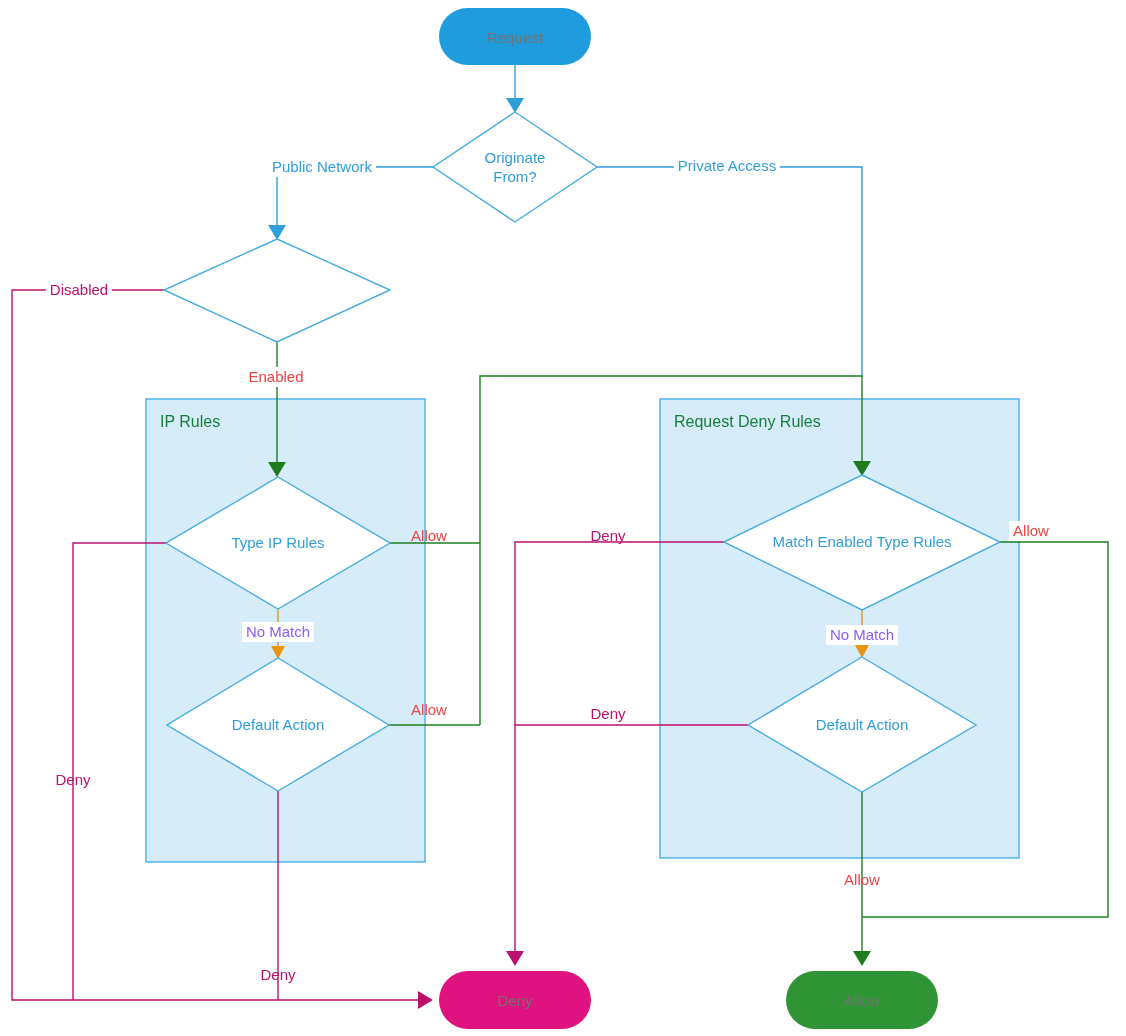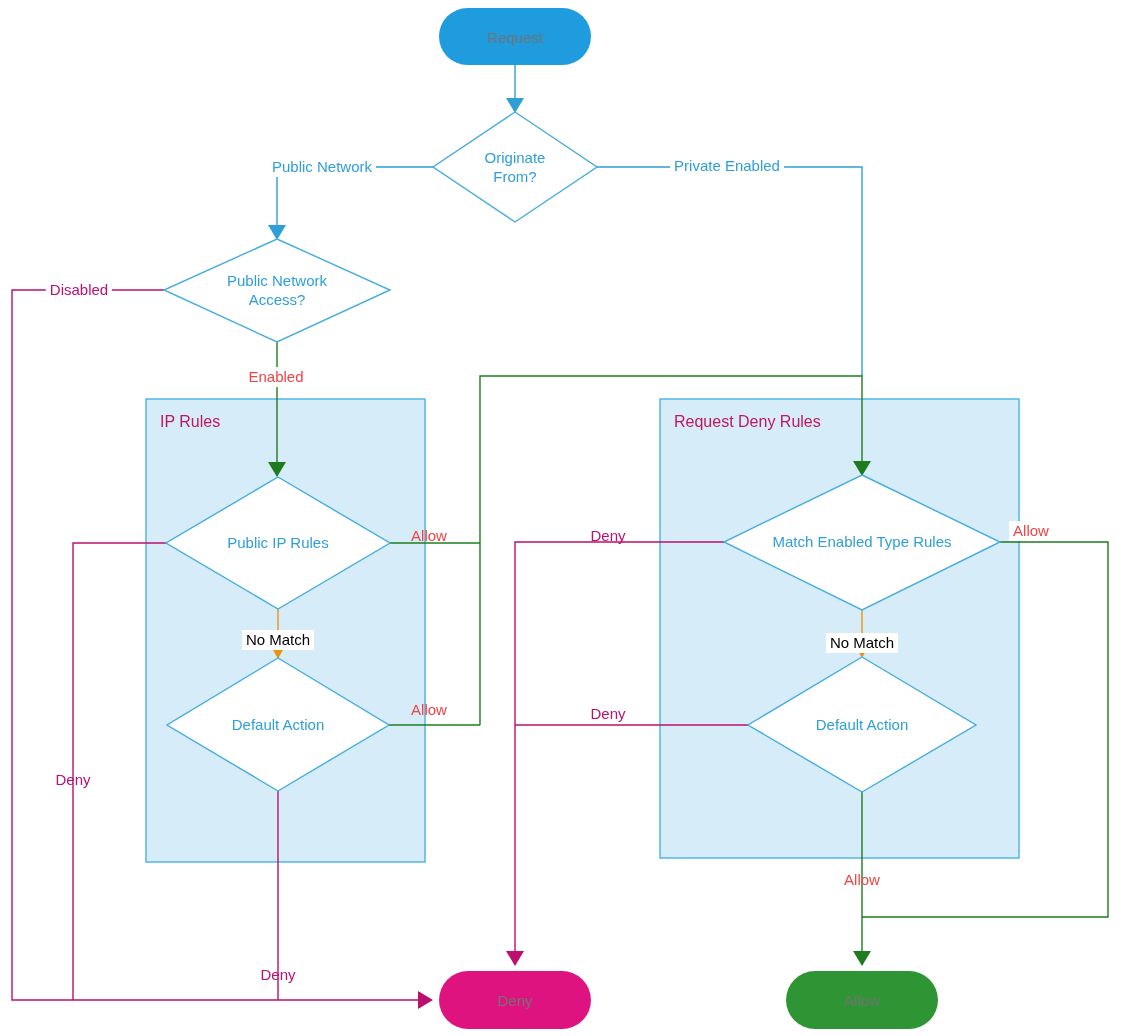--- a/index.html
+++ b/index.html
@@ -18,26 +18,26 @@
   .node-text {
     position:absolute; transform:translate(-50%,-50%);
     font-size:15px; line-height:1.25; text-align:center;
     color:#2e9fd9; background:transparent; white-space:normal;
   }
   .pill-text {
     position:absolute; transform:translate(-50%,-50%);
     font-size:15px; color:#737373; text-align:center; white-space:nowrap;
   }
   .container-title {
-    position:absolute; font-size:16px; color:#be185d; white-space:nowrap;
+    position:absolute; font-size:16px; color:#15803d; white-space:nowrap;
   }
   .c-blue    { color:#2e9fd9; }
   .c-green   { color:#ef4444; }
   .c-magenta { color:#bb106e; }
-  .c-orange  { color:#000000;margin-top:8px; }
+  .c-orange  { color:#8b5cf6; }
 </style>
 </head>
 <body>
 
 <div class="canvas">
 
   <svg width="1126" height="1036" viewBox="0 0 1126 1036">
 
     <g>
       <rect x="146" y="399" width="279" height="463" fill="#d6ecf8" stroke="#52b7e6" stroke-width="1.5"></rect>
@@ -103,30 +103,29 @@
       <polygon points="862,475 1000,542 862,610 724,542"></polygon>
       <polygon points="862,657 976,725 862,792 748,725"></polygon>
     </g>
   </svg>
 
   <div class="container-title" style="left:160px; top:413px;">IP Rules</div>
   <div class="container-title" style="left:674px; top:413px;">Request Deny Rules</div>
 
   <div class="pill-text" style="left:515px; top:37px;">Request</div>
   <div class="node-text" style="left:515px; top:168px; width:100px;">Originate From?</div>
-  <div class="node-text" style="left:277px; top:291px; width:140px;">Public Network Access?</div>
-  <div class="node-text" style="left:278px; top:543px; width:200px;">Public IP Rules</div>
+  <div class="node-text" style="left:278px; top:543px; width:200px;">Type IP Rules</div>
   <div class="node-text" style="left:278px; top:725px; width:200px;">Default Action</div>
   <div class="node-text" style="left:862px; top:542px; width:240px;">Match Enabled Type Rules</div>
   <div class="node-text" style="left:862px; top:725px; width:200px;">Default Action</div>
   <div class="pill-text" style="left:515px; top:1000px;">Deny</div>
   <div class="pill-text" style="left:862px; top:1000px;">Allow</div>
 
   <div class="lbl c-blue" style="left:322px; top:167px;">Public Network</div>
-  <div class="lbl c-blue" style="left:727px; top:166px;">Private Enabled</div>
+  <div class="lbl c-blue" style="left:727px; top:166px;">Private Access</div>
   <div class="lbl c-magenta" style="left:79px;  top:290px;">Disabled</div>
   <div class="lbl c-green" style="left:276px; top:377px;">Enabled</div>
   <div class="lbl c-green nobg" style="left:429px; top:536px;">Allow</div>
   <div class="lbl c-orange" style="left:278px; top:632px;">No Match</div>
   <div class="lbl c-green nobg" style="left:429px; top:710px;">Allow</div>
   <div class="lbl c-magenta nobg" style="left:73px; top:780px;">Deny</div>
   <div class="lbl c-magenta nobg" style="left:278px; top:975px;">Deny</div>
   <div class="lbl c-magenta nobg" style="left:608px; top:536px;">Deny</div>
   <div class="lbl c-orange" style="left:862px; top:635px;">No Match</div>
   <div class="lbl c-magenta nobg" style="left:608px; top:714px;">Deny</div>

